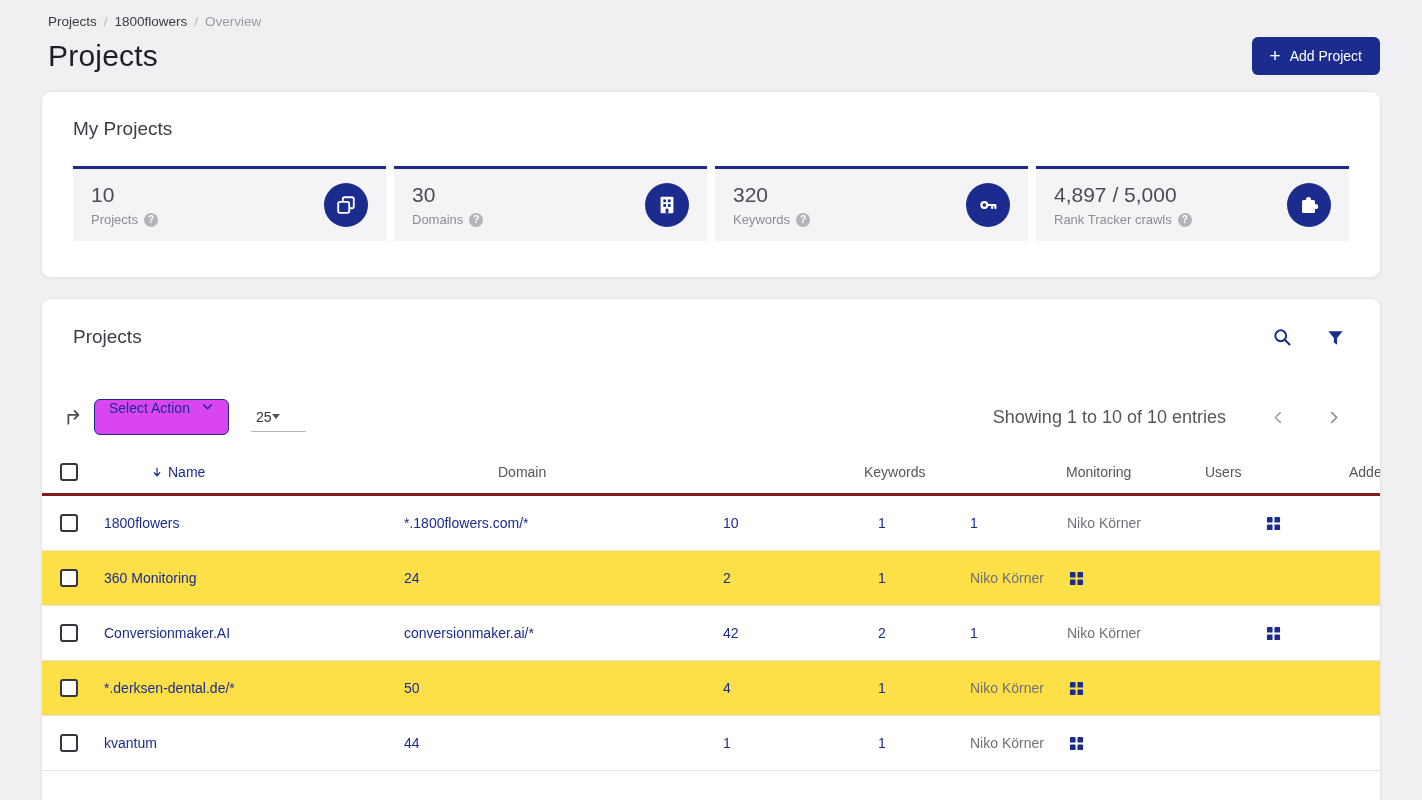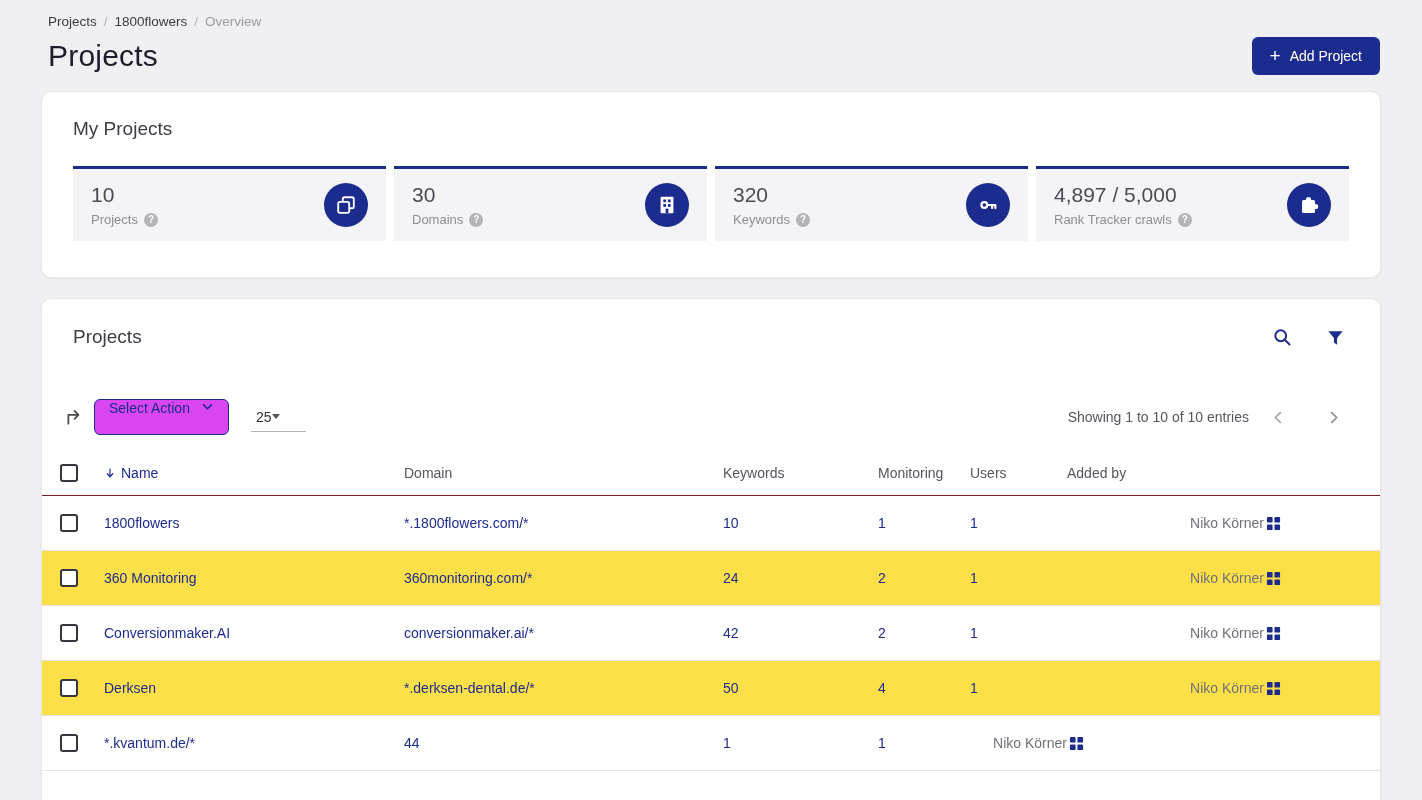--- a/index.html
+++ b/index.html
@@ -62,41 +62,41 @@
     border:1px solid var(--navy); border-radius:6px; font-size:14px; font-weight:500;
     display:inline-flex; align-items:flex-start; gap:11px; cursor:pointer; font-family:inherit;
   }
   .page-size {
     margin-left:22px; width:55px; border-bottom:1px solid #b5b5bb;
     padding:6px 3px 6px 5px; font-size:14px; color:#333;
     display:flex; justify-content:flex-start; align-items:center; cursor:pointer;
   }
   .caret-down { width:0; height:0; border-left:4px solid transparent; border-right:4px solid transparent; border-top:5px solid #555; }
   .toolbar-right { margin-left:auto; display:flex; align-items:center; }
-  .showing { font-size:14px; color:#56565e; margin-right:19px; }
+  .showing { font-size:18px; color:#56565e; margin-right:42px; }
   .pager { display:flex; gap:34px; }
 
   .table { margin-top:15px; font-size:14px; }
   .trow {
     display:grid;
     grid-template-columns:62px 300px 319px 155px 92px 97px 197px 1fr;
     align-items:center; height:55px; border-bottom:1px solid #e4e4e8;
     background:#fff;
   }
   .trow.alt { background:#fde047; }
-  .thead { height:46px; color:#55555e; border-bottom:1px solid #7f1d1d; background:#fff; }
+  .thead { height:46px; color:#55555e; border-bottom:3px solid #7f1d1d; background:#fff;gap:47px; }
   .cell-check { padding-left:18px; display:flex; align-items:center; }
   .checkbox {
     width:18px; height:18px; border:2px solid #35353f; border-radius:3px;
     background:#fff; cursor:pointer; flex-shrink:0;
   }
   .head-name { display:flex; align-items:center; gap:5px; color:var(--navy); cursor:pointer; }
   .c-link { color:var(--navy); cursor:pointer; }
   .c-navy { color:var(--navy); }
-  .c-gray { color:#70707a;text-align:right; }
+  .c-gray { color:#70707a; }
   .cell-actions { display:flex; align-items:center; }
 </style>
 </head>
 <body style="background: rgb(240, 240, 242);">
 
 <div class="top">
   <div class="breadcrumb">
     <span class="crumb">Projects</span>
     <span class="sep">/</span>
     <span class="crumb">1800flowers</span>
@@ -279,21 +279,20 @@
             </svg>
         </button>
       </div>
     </div>
 
     <div class="trow alt">
       <div class="cell-check">
           <span class="checkbox"></span>
         </div>
       <div class="c-link">360 Monitoring</div>
-      <div class="c-navy">360monitoring.com/*</div>
       <div class="c-navy">24</div>
       <div class="c-navy">2</div>
       <div class="c-navy">1</div>
       <div class="c-gray">Niko Körner</div>
       <div class="cell-actions">
         <button class="icon-btn">
           <svg width="15" height="15" viewBox="0 0 16 16" fill="#1c2b8e">
               <rect x="1" y="1" width="6" height="6" rx="1"></rect>
               <rect x="9" y="1" width="6" height="6" rx="1"></rect>
               <rect x="1" y="9" width="6" height="6" rx="1"></rect>
@@ -322,21 +321,20 @@
               <rect x="9" y="9" width="6" height="6" rx="1"></rect>
             </svg>
         </button>
       </div>
     </div>
 
     <div class="trow alt">
       <div class="cell-check">
           <span class="checkbox"></span>
         </div>
-      <div class="c-link">Derksen</div>
       <div class="c-navy">*.derksen-dental.de/*</div>
       <div class="c-navy">50</div>
       <div class="c-navy">4</div>
       <div class="c-navy">1</div>
       <div class="c-gray">Niko Körner</div>
       <div class="cell-actions">
         <button class="icon-btn">
           <svg width="15" height="15" viewBox="0 0 16 16" fill="#1c2b8e">
               <rect x="1" y="1" width="6" height="6" rx="1"></rect>
               <rect x="9" y="1" width="6" height="6" rx="1"></rect>
@@ -344,21 +342,21 @@
               <rect x="9" y="9" width="6" height="6" rx="1"></rect>
             </svg>
         </button>
       </div>
     </div>
 
     <div class="trow">
       <div class="cell-check">
           <span class="checkbox"></span>
         </div>
-      <div class="c-navy">*.kvantum.de/*</div>
+      <div class="c-link">kvantum</div>
       <div class="c-navy">44</div>
       <div class="c-navy">1</div>
       <div class="c-navy">1</div>
       <div class="c-gray">Niko Körner</div>
       <div class="cell-actions">
         <button class="icon-btn">
           <svg width="15" height="15" viewBox="0 0 16 16" fill="#1c2b8e">
               <rect x="1" y="1" width="6" height="6" rx="1"></rect>
               <rect x="9" y="1" width="6" height="6" rx="1"></rect>
               <rect x="1" y="9" width="6" height="6" rx="1"></rect>

